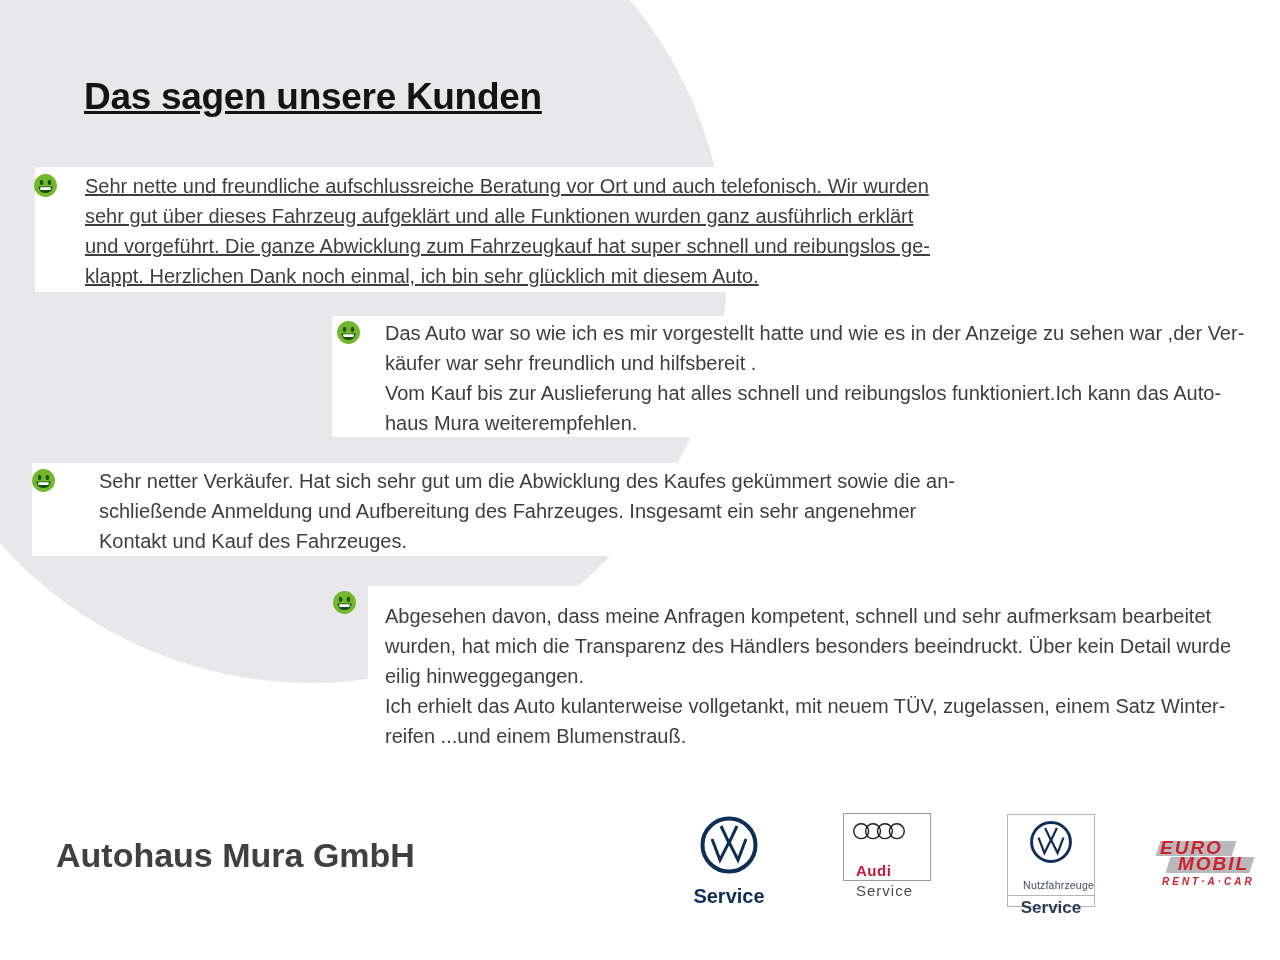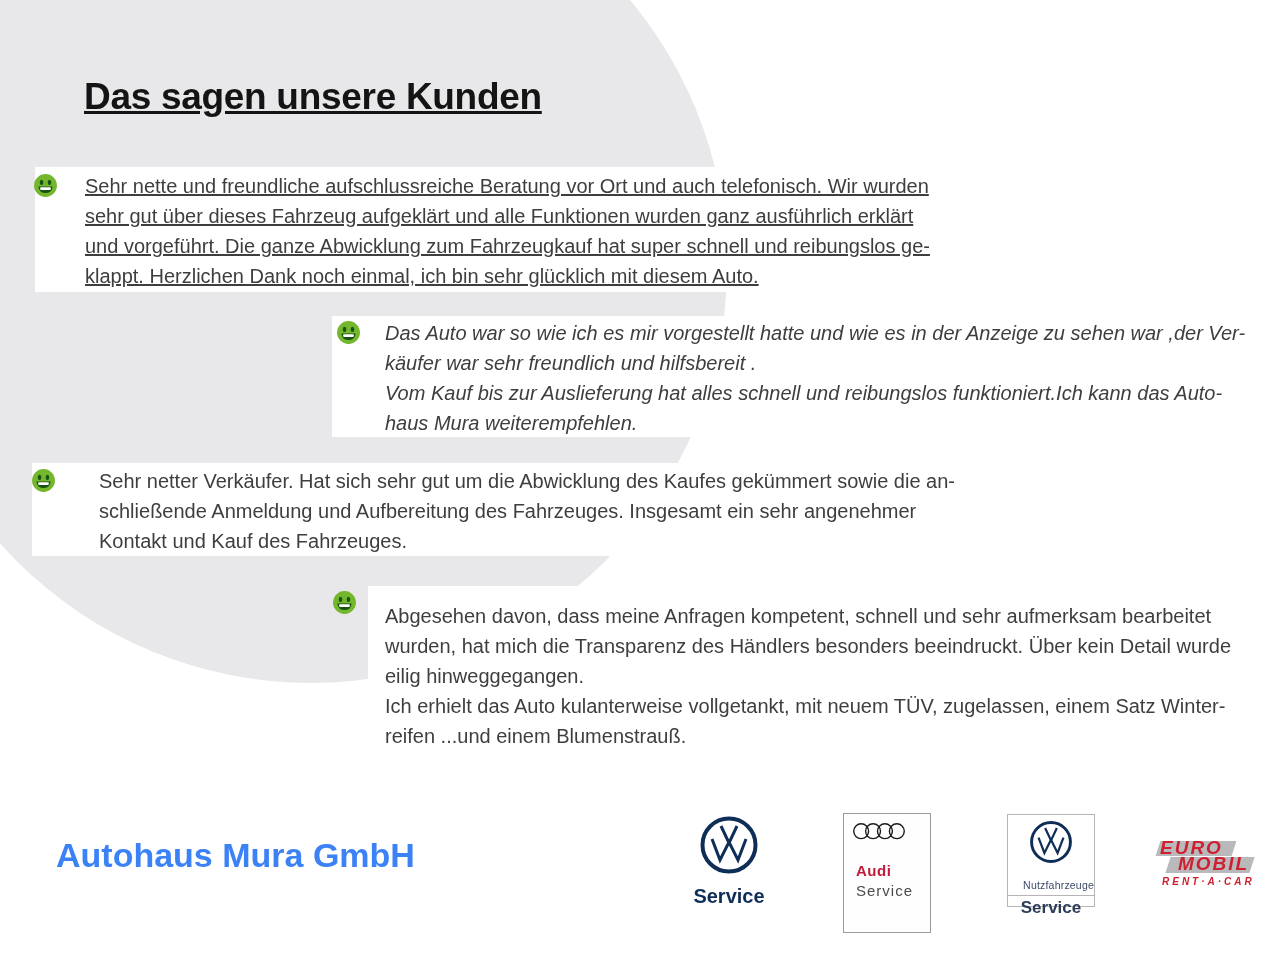--- a/index.html
+++ b/index.html
@@ -28,34 +28,34 @@
   .smiley.s1{left:33px;top:173px;}
   .smiley.s2{left:336px;top:320px;}
   .smiley.s3{left:31px;top:468px;}
   .smiley.s4{left:332px;top:590px;}
   .t-text{
     position:absolute;width:880px;
     font-size:20px;line-height:30px;color:#3e3e3e;
     white-space:pre-line;
   }
   .t-text.t1{left:85px;top:171px;text-decoration:underline;}
-  .t-text.t2{left:385px;top:318px;font-style:italic;}
+  .t-text.t2{left:385px;top:318px;}
   .t-text.t3{left:99px;top:466px;}
   .t-text.t4{left:385px;top:588px;margin-top:13px;}
 
   
   .company-name{
     position:absolute;left:56px;top:836px;
-    font-size:34px;font-weight:800;color:#3b82f6;white-space:nowrap;
+    font-size:34px;font-weight:800;color:#404040;white-space:nowrap;
   }
   .vw-service{position:absolute;left:683px;top:815px;width:92px;text-align:center;}
   .vw-service svg{width:60px;height:60px;display:block;margin:0 auto;}
   .vw-service .lbl{margin-top:10px;font-size:20px;font-weight:600;color:var(--vw-navy,#0e2e58);}
   .audi-box{
-    position:absolute;left:843px;top:813px;width:88px;height:120px;
+    position:absolute;left:843px;top:813px;width:88px;height:68px;
     background:#fefefe;border:1px solid #9b9b9b;box-sizing:border-box;
   }
   .audi-box svg{position:absolute;left:9px;top:8px;width:52px;height:19px;}
   .audi-brand{position:absolute;left:12px;top:48px;font-size:15px;font-weight:700;
     color:var(--audi-red,#c01a3a);letter-spacing:0.5px;}
   .audi-service{position:absolute;left:12px;top:68px;font-size:15px;color:#4b4b4b;letter-spacing:1px;}
   .nfz-box{
     position:absolute;left:1007px;top:814px;width:88px;height:93px;
     background:#ffffff;border:1px solid #b5b5b5;box-sizing:border-box;
   }

